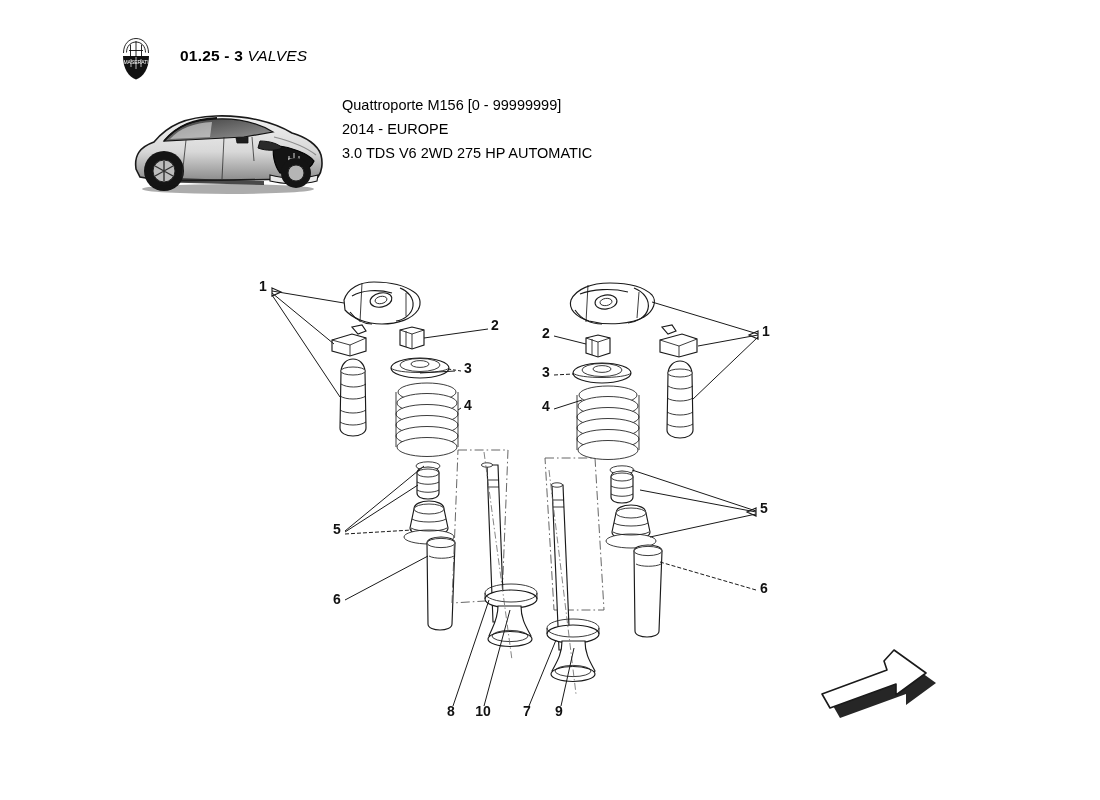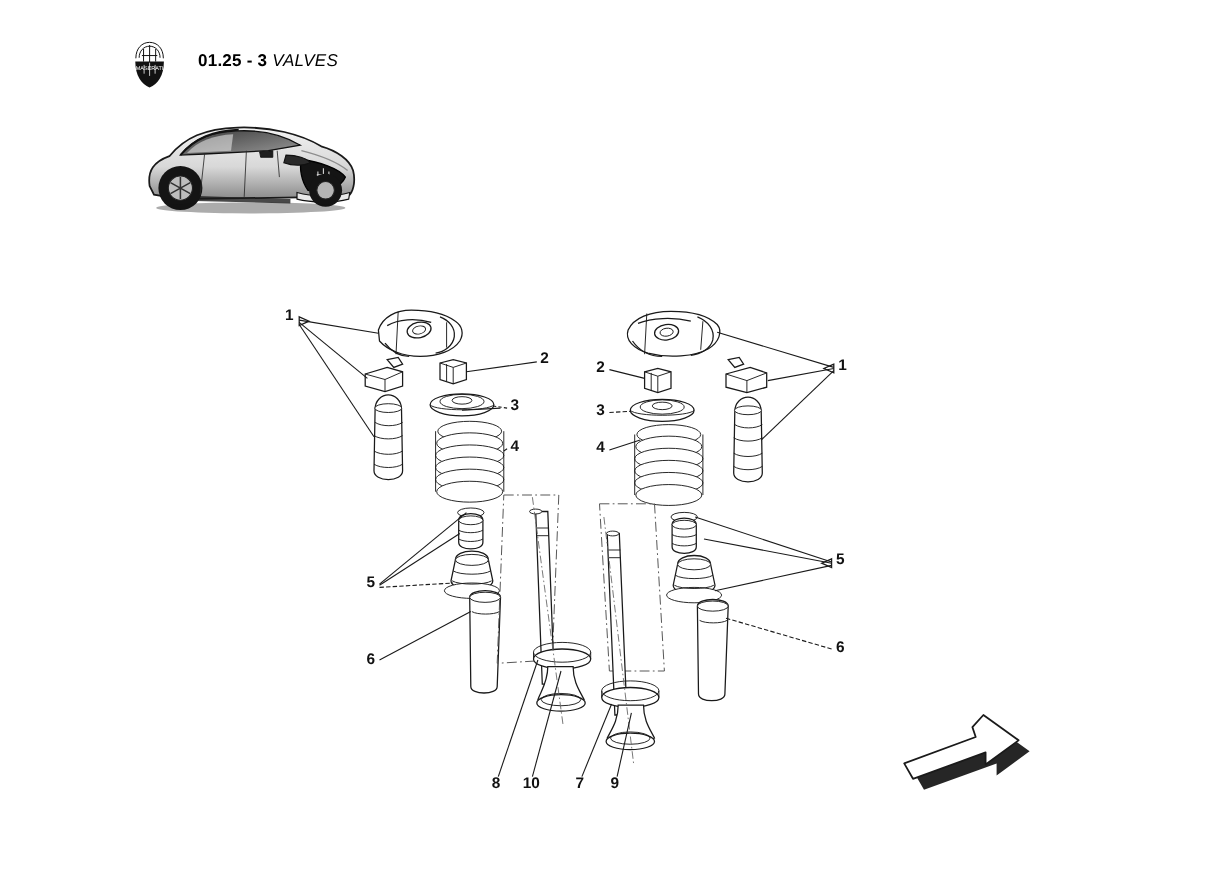--- a/index.html
+++ b/index.html
@@ -160,20 +160,25 @@
       </g>
 
       <path d="M112 41 L124 40 L124 46 L113 46 Z" fill="#1e1e1e" stroke="#111" stroke-width="0.8"></path>
 
       <path d="M150 40 C166 44, 182 50, 192 58" fill="none" stroke="#8d8d8d" stroke-width="1.2"></path>
 
       <ellipse cx="104" cy="92" rx="86" ry="5" fill="#111" opacity="0.35"></ellipse>
     </svg>
   </div>
 
+  <div class="model-info">
+    <div>Quattroporte M156 [0 - 99999999]</div>
+    <div>2014 - EUROPE</div>
+    <div>3.0 TDS V6 2WD 275 HP AUTOMATIC</div>
+  </div>
 
   <div class="diagram">
     <svg width="1100" height="800" viewBox="0 0 1100 800" xmlns="http://www.w3.org/2000/svg">
       <defs>
         <style>
           .ln   { fill:none; stroke:#1a1a1a; stroke-width:1.15; }
           .lnT  { fill:none; stroke:#1a1a1a; stroke-width:0.85; }
           .pt   { fill:#ffffff; stroke:#1a1a1a; stroke-width:1.15; }
           .ptT  { fill:#ffffff; stroke:#1a1a1a; stroke-width:0.85; }
           .lead { fill:none; stroke:#1a1a1a; stroke-width:1.0; }

